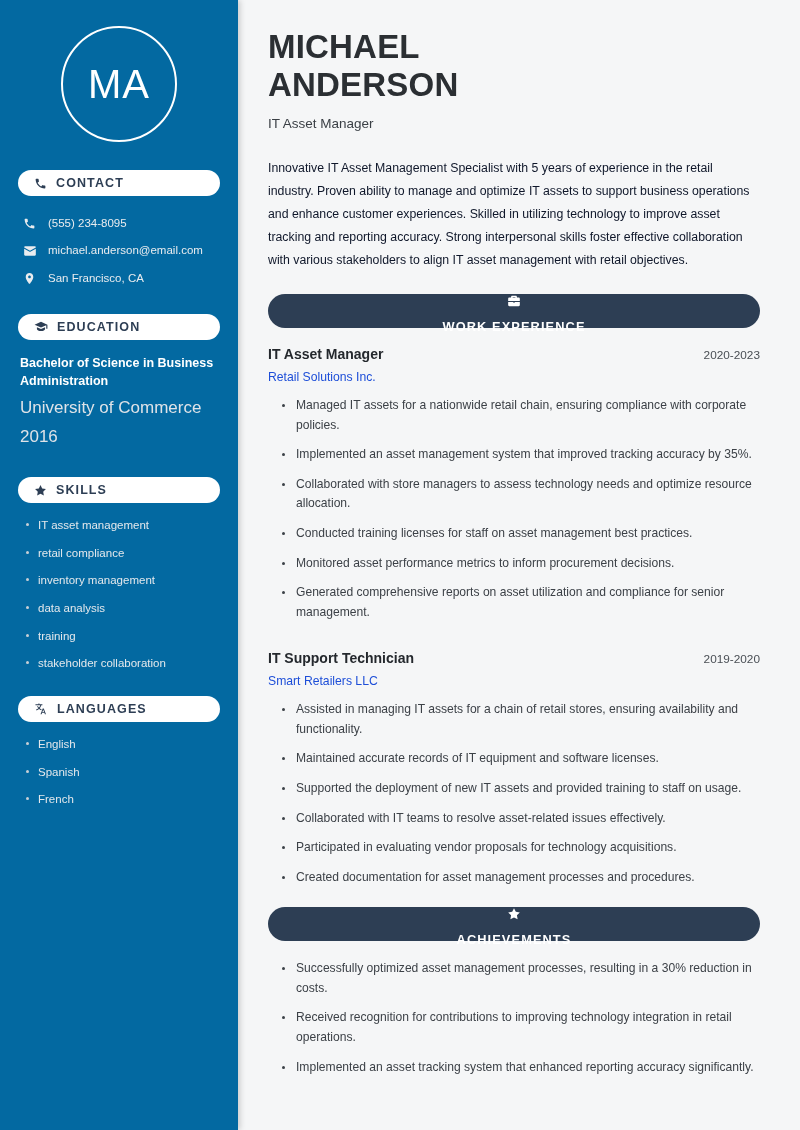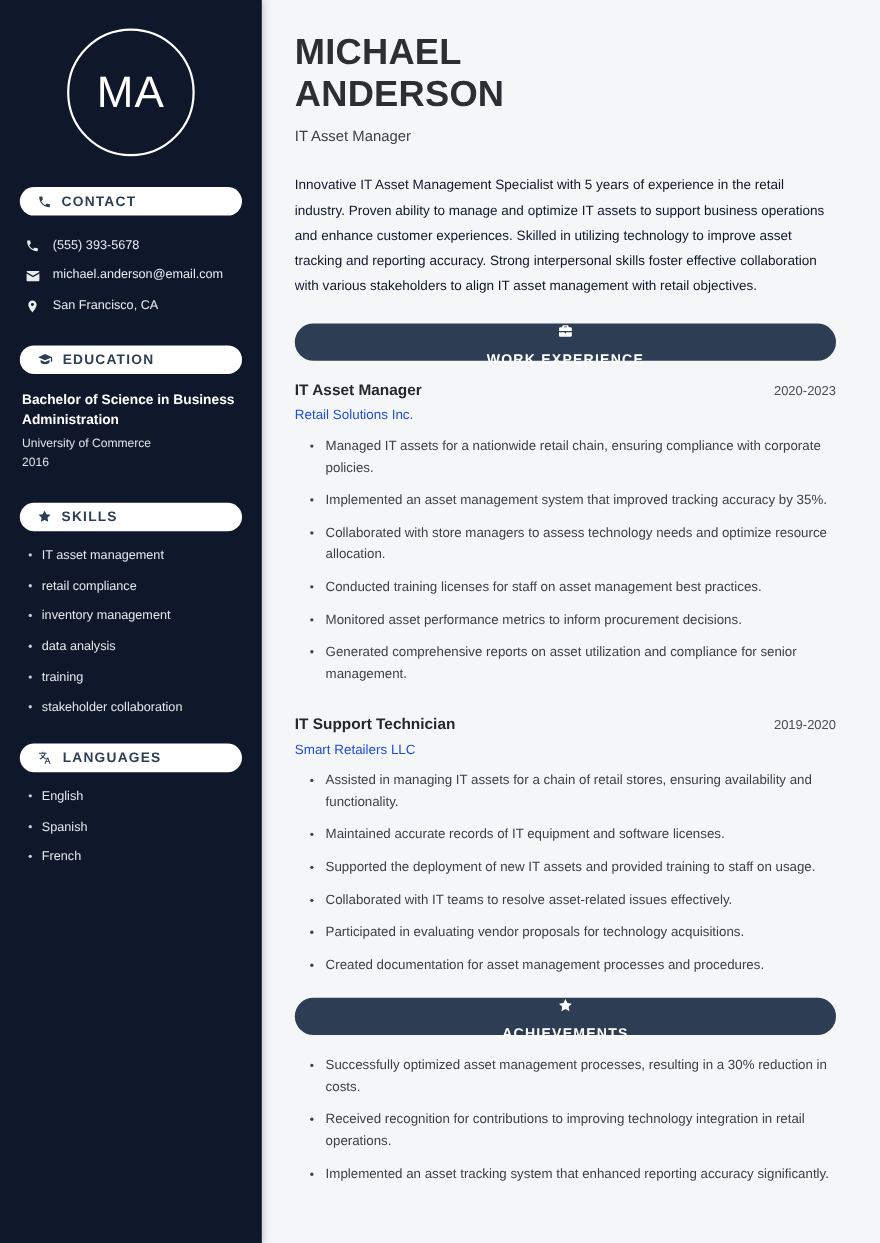--- a/index.html
+++ b/index.html
@@ -18,21 +18,21 @@
     height: 1130px;
     display: flex;
     background: #f5f6f7;
     overflow: hidden;
   }
 
   
   .sidebar {
     width: 238px;
     flex: 0 0 238px;
-    background: #0f172a;
+    background: #0369a1;
     padding: 0 18px;
     color: #ffffff;
     position: relative;
     box-shadow: 2px 0 6px rgba(0,0,0,0.18);
     z-index: 2;
   }
 
   .avatar-wrap {
     display: flex;
     justify-content: center;
@@ -84,21 +84,21 @@
 
   .edu-block { padding: 0 2px 0 2px; margin-bottom: 26px; }
   .edu-degree {
     font-size: 12.5px;
     font-weight: bold;
     color: #ffffff;
     line-height: 1.45;
     margin-bottom: 4px;
   }
   .edu-school, .edu-year {
-    font-size: 11px;
+    font-size: 17px;
     color: #dfe3e8;
     line-height: 1.68;
   }
 
   .side-list { list-style: none; padding: 0 2px 0 6px; margin-bottom: 24px; }
   .side-list li {
     position: relative;
     font-size: 11.5px;
     color: #e4e8ec;
     padding: 0 0 0 14px;
@@ -229,21 +229,21 @@
       <span>CONTACT</span>
     </div>
 
     <div class="contact-list">
       <div class="contact-row">
         <span class="ico">
           <svg width="13" height="13" viewBox="0 0 24 24" fill="#e9ecef">
               <path d="M6.6 10.8c1.4 2.8 3.8 5.1 6.6 6.6l2.2-2.2c.3-.3.7-.4 1-.2 1.2.4 2.4.6 3.6.6.6 0 1 .4 1 1V20c0 .6-.4 1-1 1C10.6 21 3 13.4 3 4c0-.6.4-1 1-1h3.5c.6 0 1 .4 1 1 0 1.3.2 2.5.6 3.6.1.3 0 .7-.2 1l-2.3 2.2z"></path>
             </svg>
         </span>
-        <span>(555) 393-5678</span>
+        <span>(555) 234-8095</span>
       </div>
       <div class="contact-row">
         <span class="ico">
           <svg width="14" height="14" viewBox="0 0 24 24" fill="#e9ecef">
               <path d="M2 5.5C2 4.7 2.7 4 3.5 4h17c.8 0 1.5.7 1.5 1.5v.3l-10 5.6L2 5.8v-.3zM2 8.1V18.5c0 .8.7 1.5 1.5 1.5h17c.8 0 1.5-.7 1.5-1.5V8.1l-9.5 5.3c-.3.2-.7.2-1 0L2 8.1z"></path>
             </svg>
         </span>
         <span>michael.anderson@email.com</span>
       </div>
       <div class="contact-row">

